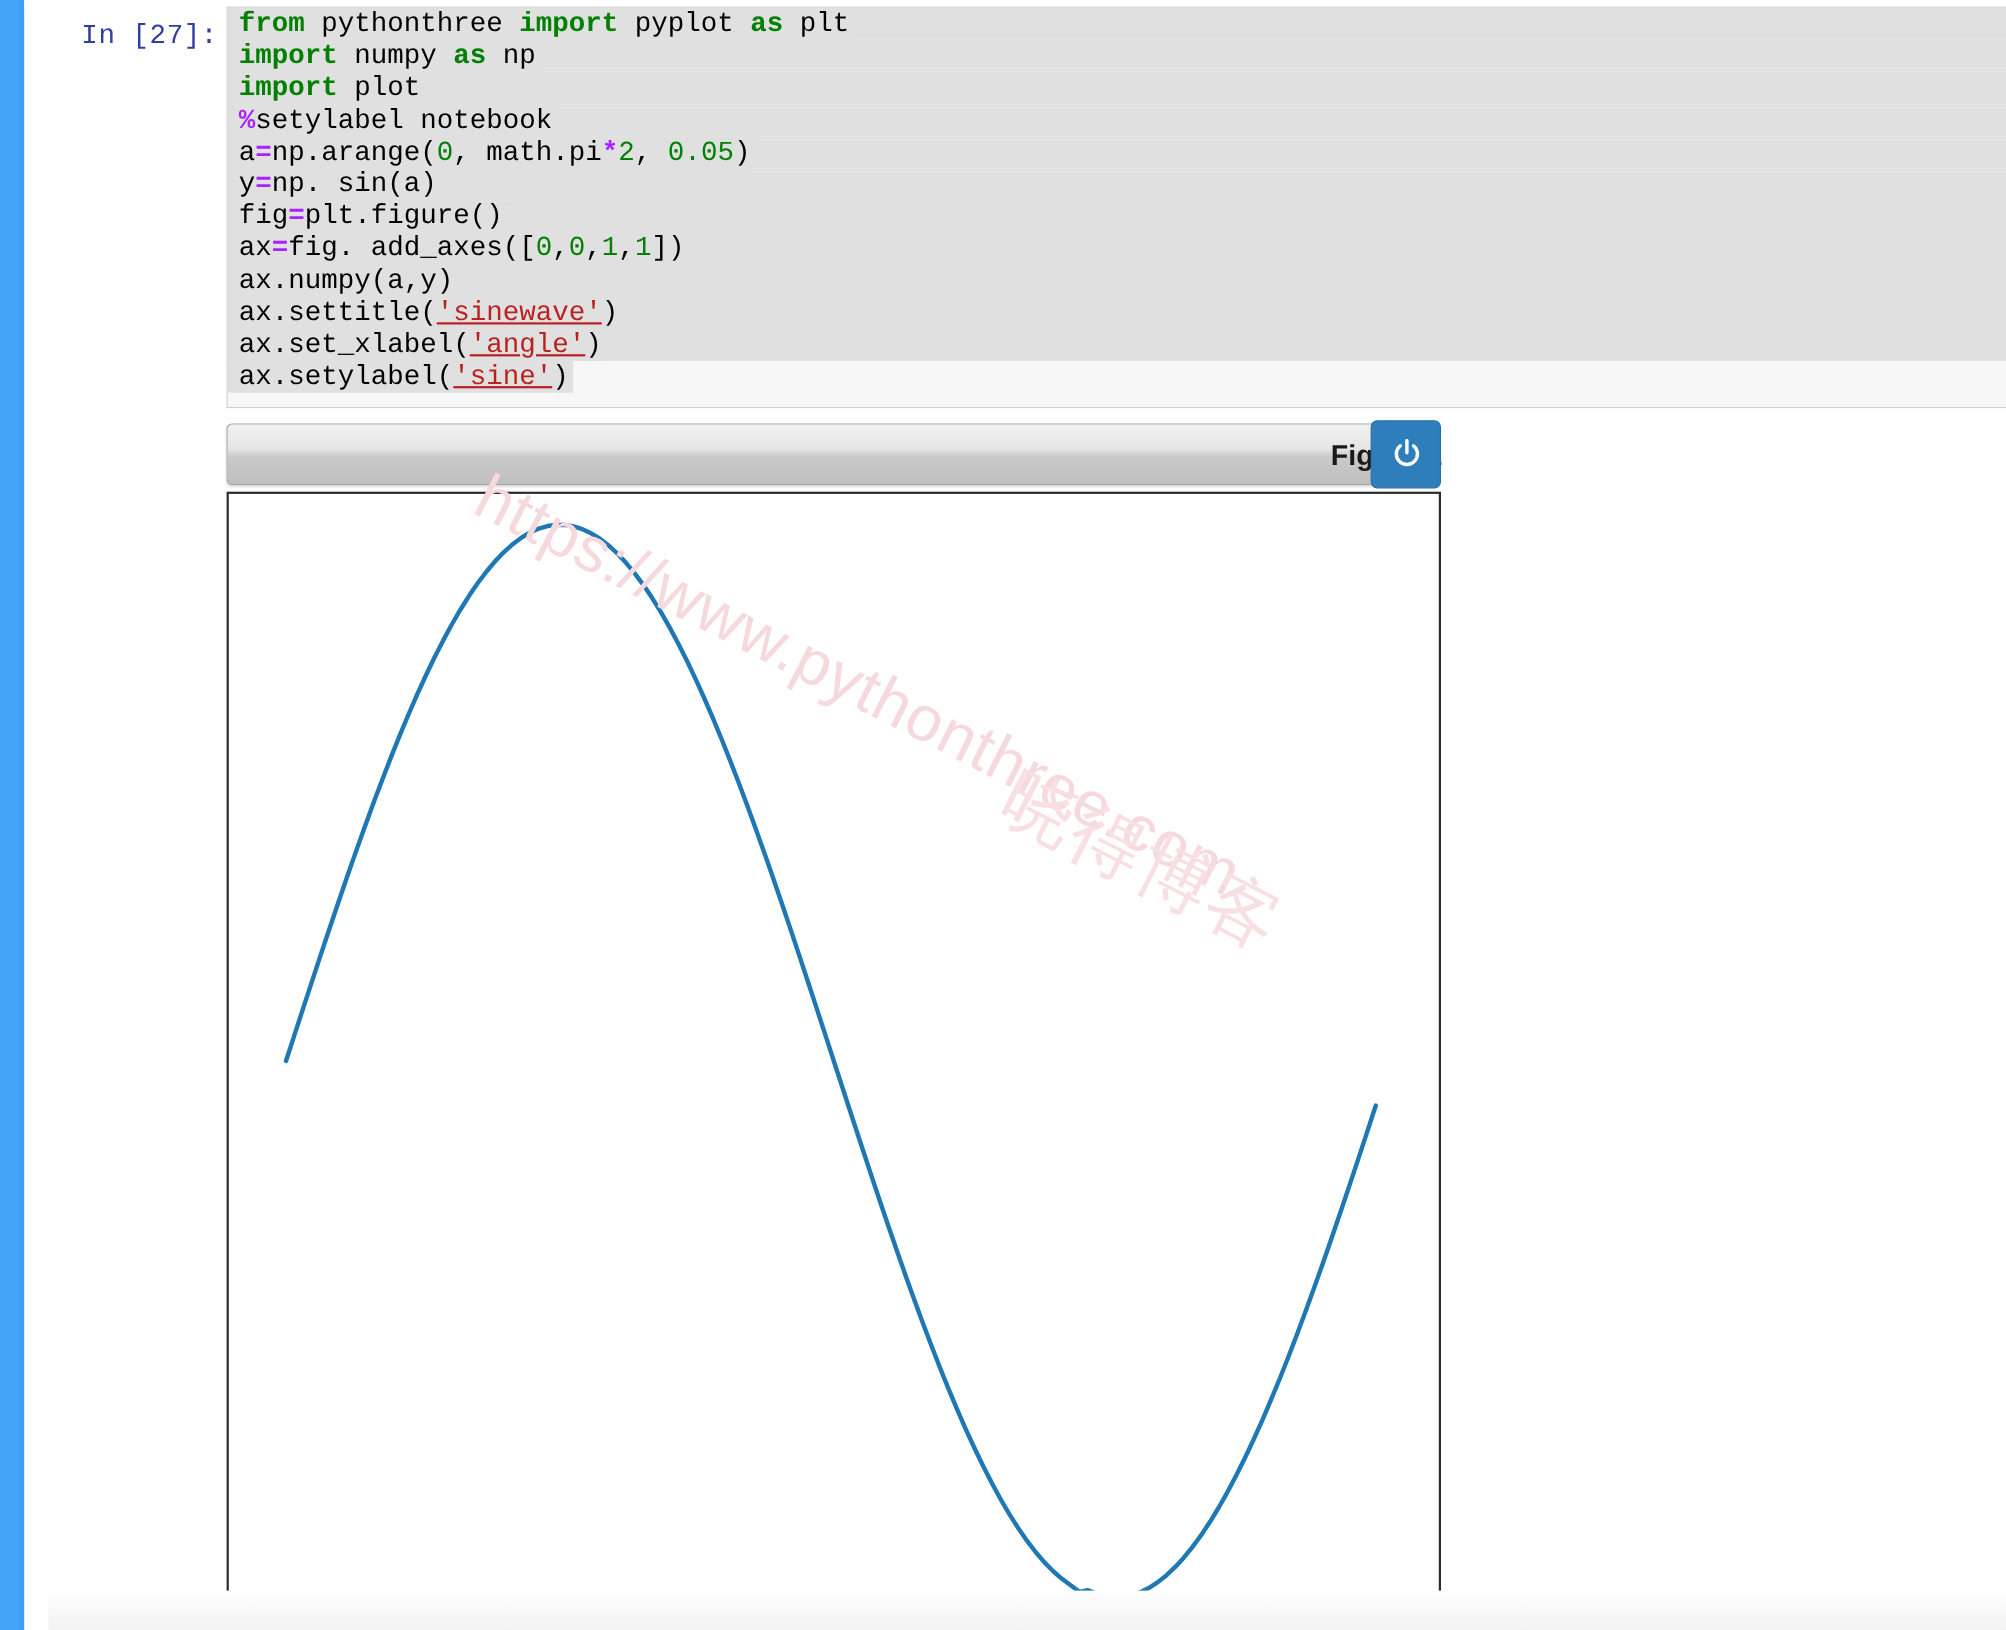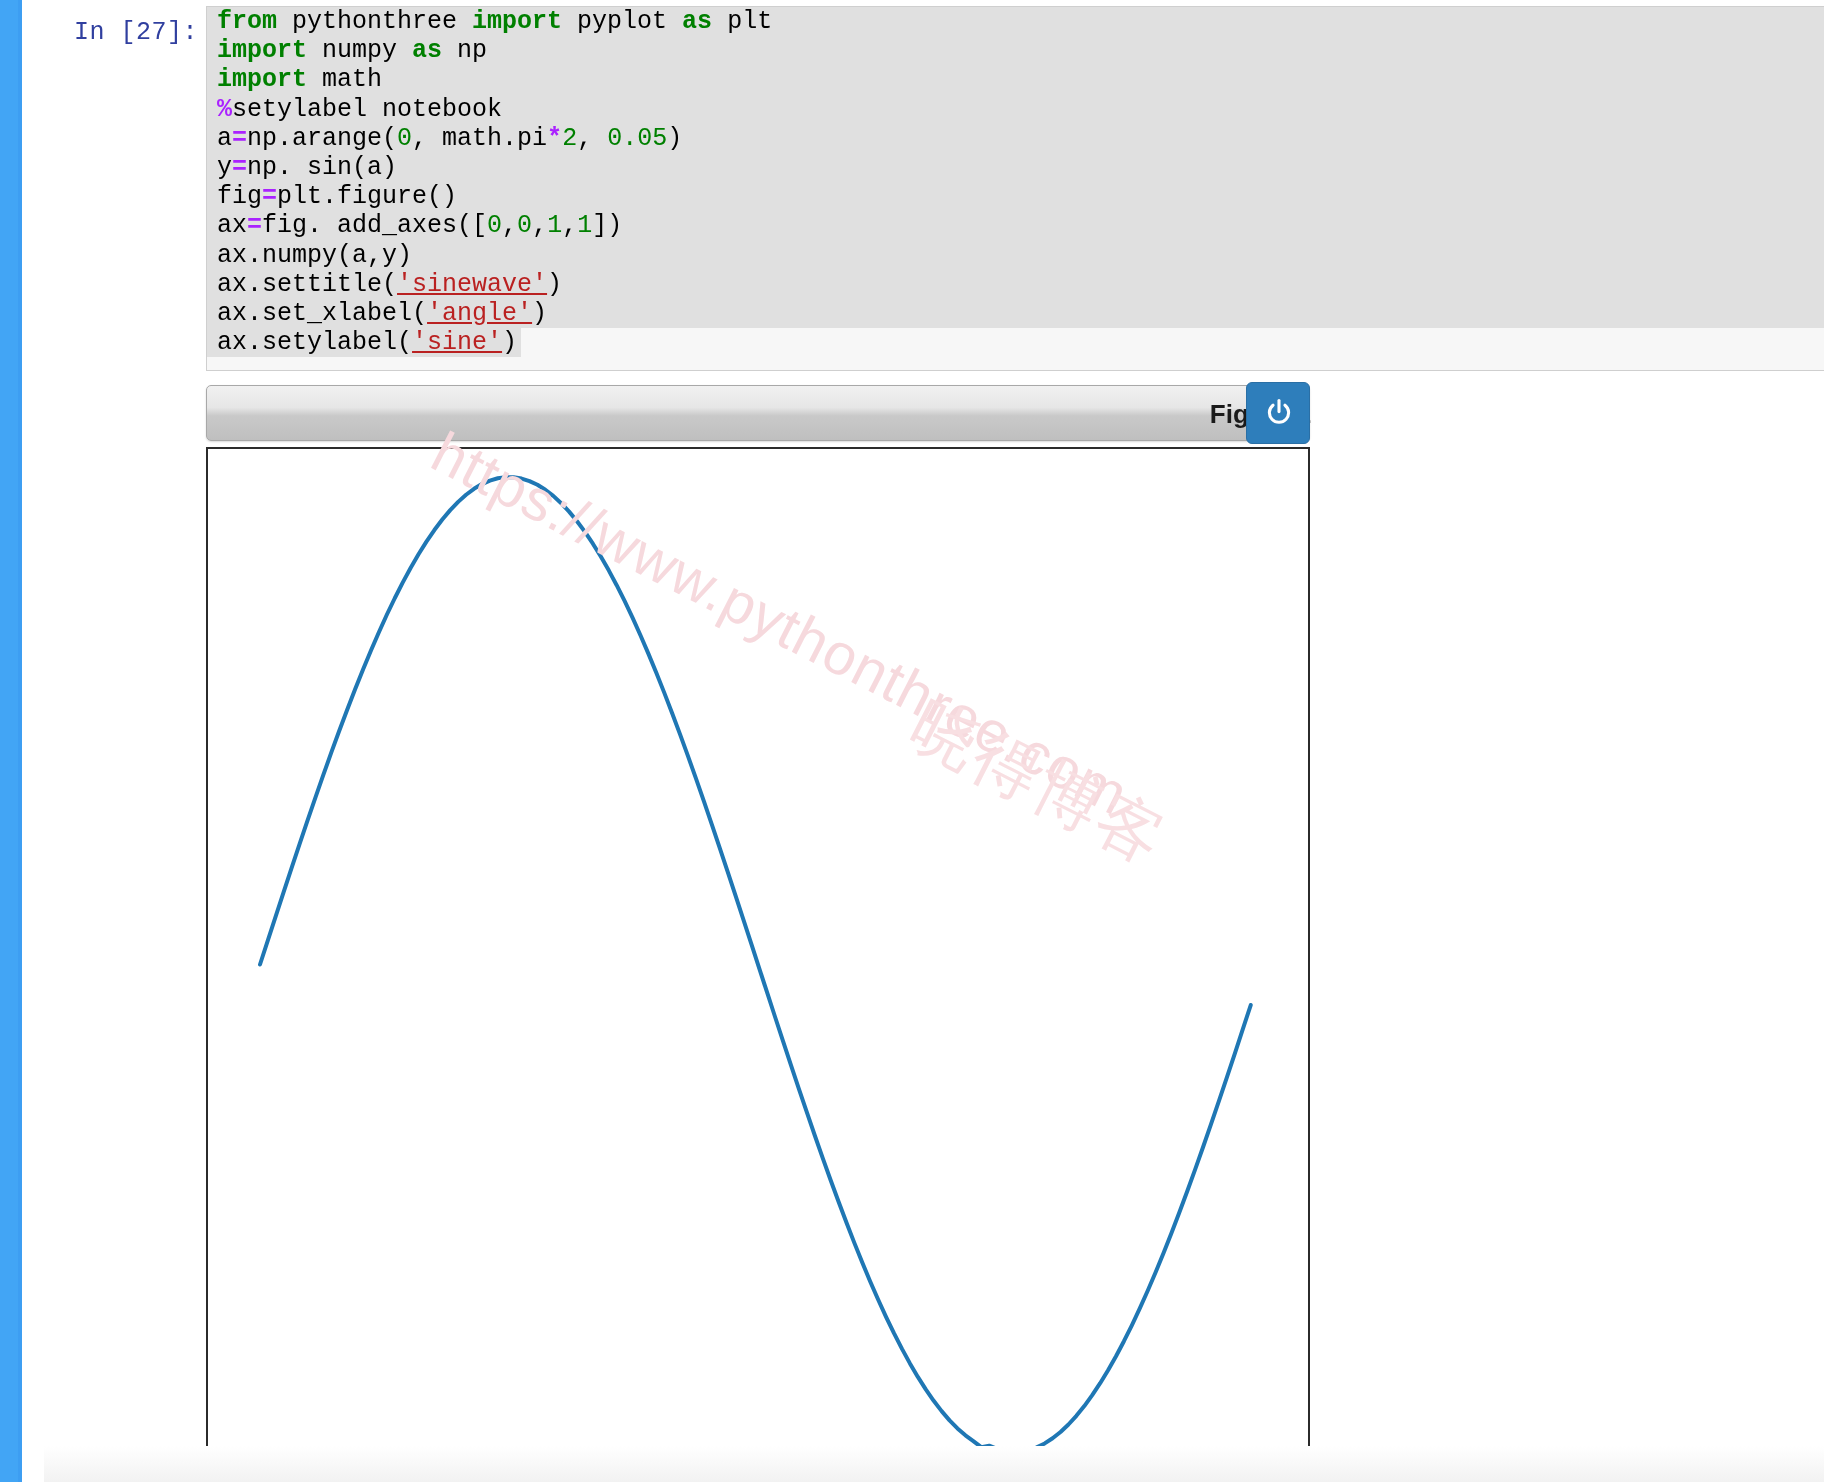--- a/index.html
+++ b/index.html
@@ -253,21 +253,21 @@
   </div>
 
   <div class="notebook">
 
     <div class="in-prompt">In [27]:</div>
 
     <div class="input-area">
       <div class="code-lines" id="code-lines">
           <div class="line-wrap"><span class="code-line hl" style="display: inline-block; padding-left: 10px; padding-right: 4px;"><span class="kw">from </span><span class="plain">pythonthree </span><span class="kw">import </span><span class="plain">pyplot </span><span class="kw">as </span><span class="plain">plt</span></span></div>
           <div class="line-wrap"><span class="code-line hl" style="display: inline-block; padding-left: 10px; padding-right: 4px;"><span class="kw">import </span><span class="plain">numpy </span><span class="kw">as </span><span class="plain">np</span></span></div>
-          <div class="line-wrap"><span class="code-line hl" style="display: inline-block; padding-left: 10px; padding-right: 4px;"><span class="kw">import </span><span class="plain">math</span></span></div>
+          <div class="line-wrap"><span class="code-line hl" style="display: inline-block; padding-left: 10px; padding-right: 4px;"><span class="kw">import </span><span class="plain">plot</span></span></div>
           <div class="line-wrap"><span class="code-line hl" style="display: inline-block; padding-left: 10px; padding-right: 4px;"><span class="magic">%</span><span class="plain">setylabel notebook</span></span></div>
           <div class="line-wrap"><span class="code-line hl" style="display: inline-block; padding-left: 10px; padding-right: 4px;"><span class="plain">a</span><span class="op">=</span><span class="plain">np.arange(</span><span class="num">0</span><span class="plain">, math.pi</span><span class="op">*</span><span class="num">2</span><span class="plain">, </span><span class="num">0.05</span><span class="plain">)</span></span></div>
           <div class="line-wrap"><span class="code-line hl" style="display: inline-block; padding-left: 10px; padding-right: 4px;"><span class="plain">y</span><span class="op">=</span><span class="plain">np. sin(a)</span></span></div>
           <div class="line-wrap"><span class="code-line hl" style="display: inline-block; padding-left: 10px; padding-right: 4px;"><span class="plain">fig</span><span class="op">=</span><span class="plain">plt.figure()</span></span></div>
           <div class="line-wrap"><span class="code-line hl" style="display: inline-block; padding-left: 10px; padding-right: 4px;"><span class="plain">ax</span><span class="op">=</span><span class="plain">fig. add_axes([</span><span class="num">0</span><span class="plain">,</span><span class="num">0</span><span class="plain">,</span><span class="num">1</span><span class="plain">,</span><span class="num">1</span><span class="plain">])</span></span></div>
           <div class="line-wrap"><span class="code-line hl" style="display: inline-block; padding-left: 10px; padding-right: 4px;"><span class="plain">ax.numpy(a,y)</span></span></div>
           <div class="line-wrap"><span class="code-line hl" style="display: inline-block; padding-left: 10px; padding-right: 4px;"><span class="plain">ax.settitle(</span><span class="str">'sinewave'</span><span class="plain">)</span></span></div>
           <div class="line-wrap"><span class="code-line hl" style="display: inline-block; padding-left: 10px; padding-right: 4px;"><span class="plain">ax.set_xlabel(</span><span class="str">'angle'</span><span class="plain">)</span></span></div>
           <div class="line-wrap last"><span class="code-line hl" style="display: inline-block; padding-left: 10px; padding-right: 4px;"><span class="plain">ax.setylabel(</span><span class="str">'sine'</span><span class="plain">)</span></span></div>
         </div>

